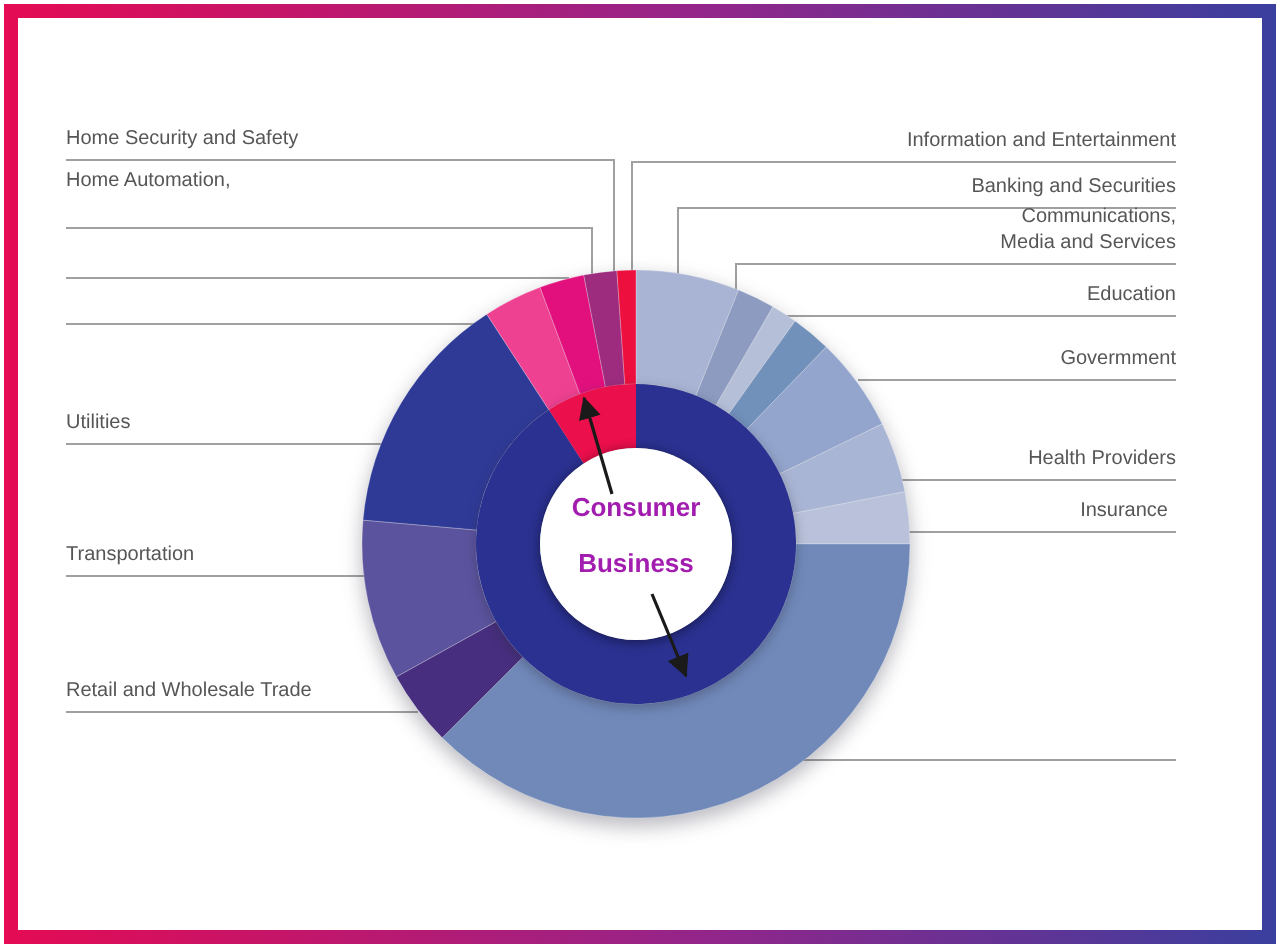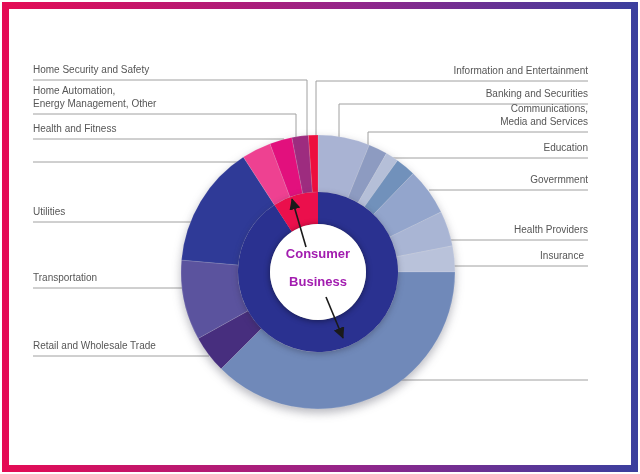--- a/index.html
+++ b/index.html
@@ -77,24 +77,20 @@
     <div class="center-line">Consumer</div>
     <div class="center-line">Business</div>
   </div>
 
   <div id="labels">
       <div class="cat-label left" style="top: 63px; left: 33px;">
         <div>Home Security and Safety</div>
       </div>
       <div class="cat-label left" style="top: 84px; left: 33px;">
         <div>Home Automation,</div>
-        <div>Energy Management, Other</div>
-      </div>
-      <div class="cat-label left" style="top: 122px; left: 33px;">
-        <div>Health and Fitness</div>
       </div>
       <div class="cat-label left" style="top: 205px; left: 33px;">
         <div>Utilities</div>
       </div>
       <div class="cat-label left" style="top: 271px; left: 33px;">
         <div>Transportation</div>
       </div>
       <div class="cat-label left" style="top: 339px; left: 33px;">
         <div>Retail and Wholesale Trade</div>
       </div>

